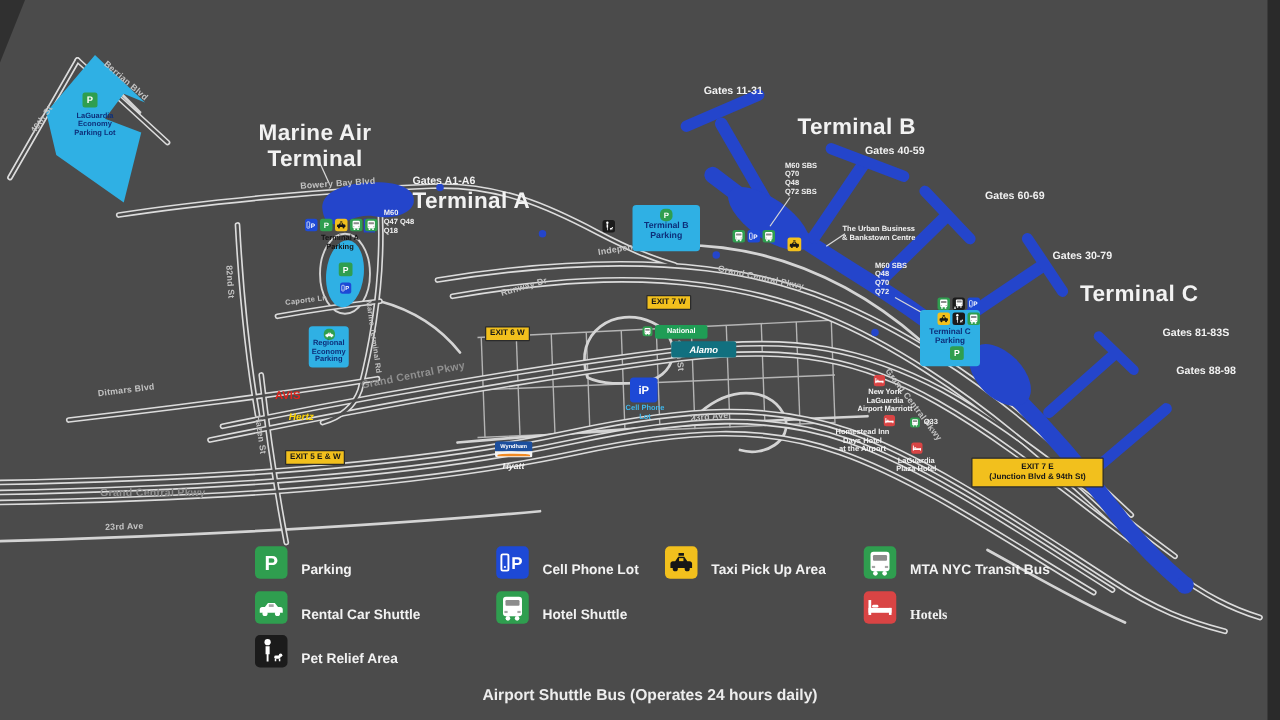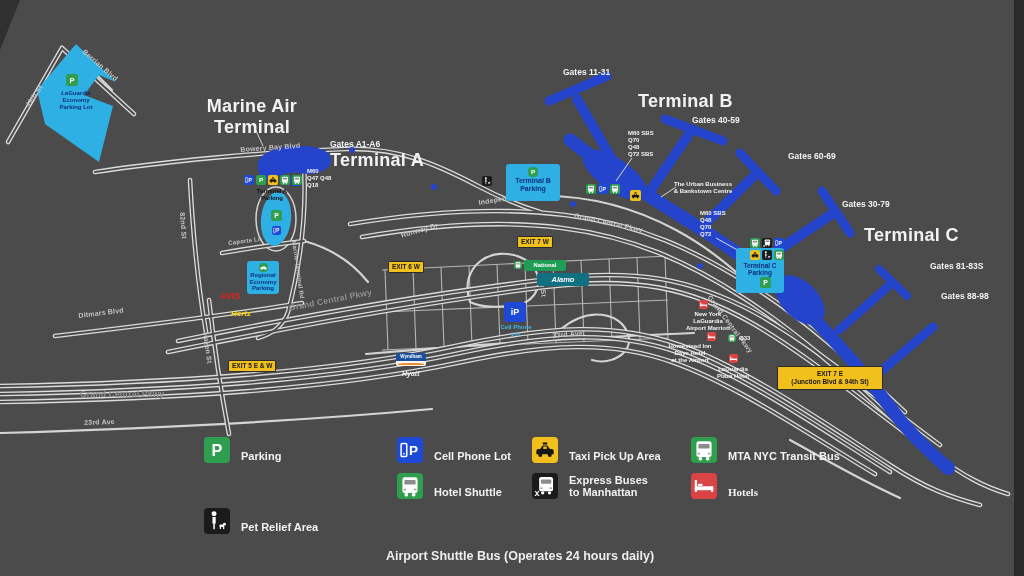--- a/index.html
+++ b/index.html
@@ -17,21 +17,21 @@
   .navy{color:#0d2f7a;}
   .exit{position:absolute;background:#f2c01d;color:#161616;font-weight:700;font-size:6.5px;
         padding:1px 3px;border:1px solid #2b2b2b;border-radius:1px;white-space:pre-line;
         text-align:center;line-height:1.25;}
   .box{position:absolute;background:#2fb0e4;border-radius:3px;color:#0d2f7a;font-weight:700;
        text-align:center;}
   .mic{position:absolute;border-radius:2px;display:block;}
   .lic{border-radius:4px;display:block;}
   .lg-item{position:absolute;display:flex;align-items:flex-end;gap:11px;}
   .lg-label{color:#f2f2f2;font-weight:700;font-size:11px;white-space:pre-line;line-height:1.15;}
-  .brand{position:absolute;font-weight:700;}
+  .brand{position:absolute;font-weight:700;margin-top:20px;}
   .signN{position:absolute;background:#1f9d55;border-radius:2px;color:#fff;font-weight:700;
          font-size:5.8px;text-align:center;line-height:11px;}
   .signA{position:absolute;background:#11707f;border-radius:2px;color:#fff;font-weight:700;
          font-style:italic;font-size:7.5px;text-align:center;line-height:13px;}
   .footer{position:absolute;color:#ededed;font-weight:700;font-size:12.5px;}
 </style>
 </head>
 <body>
 
 <svg width="0" height="0" style="position:absolute" aria-hidden="true">
@@ -398,33 +398,32 @@
         <use href="#sy-taxi"></use>
       </svg>
     <span class="lg-label">Taxi Pick Up Area</span>
   </div>
   <div class="lg-item" style="left:691px;top:437px;">
     <svg class="lic" style="width:26px;height:26px;background:#2f9e4f;">
         <use href="#sy-bus"></use>
       </svg>
     <span class="lg-label">MTA NYC Transit Bus</span>
   </div>
+  <div class="lg-item" style="left:204px;top:473px;">
+    <svg class="lic" style="width:26px;height:26px;background:#2f9e4f;">
+        <use href="#sy-car"></use>
+      </svg>
+    <span class="lg-label">Rental Car Shuttle</span>
+  </div>
   <div class="lg-item" style="left:397px;top:473px;">
     <svg class="lic" style="width:26px;height:26px;background:#2f9e4f;">
         <use href="#sy-bus"></use>
       </svg>
     <span class="lg-label">Hotel Shuttle</span>
   </div>
-  <div class="lg-item" style="left:532px;top:473px;">
-    <svg class="lic" style="width:26px;height:26px;background:#1b1b1b;">
-        <use href="#sy-busx"></use>
-      </svg>
-    <span class="lg-label">Express Buses
-to Manhattan</span>
-  </div>
   <div class="lg-item" style="left:691px;top:473px;font-family:Liberation Serif, serif;">
     <svg class="lic" style="width:26px;height:26px;background:#d94444;">
         <use href="#sy-bed"></use>
       </svg>
     <span class="lg-label">Hotels</span>
   </div>
   <div class="lg-item" style="left:204px;top:508px;">
     <svg class="lic" style="width:26px;height:26px;background:#1b1b1b;">
         <use href="#sy-pet"></use>
       </svg>

